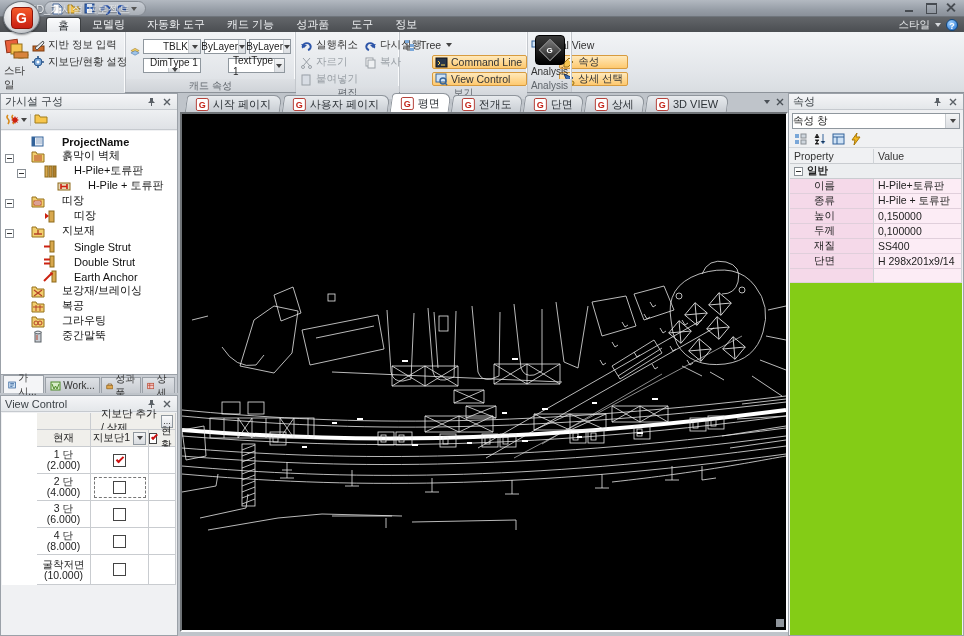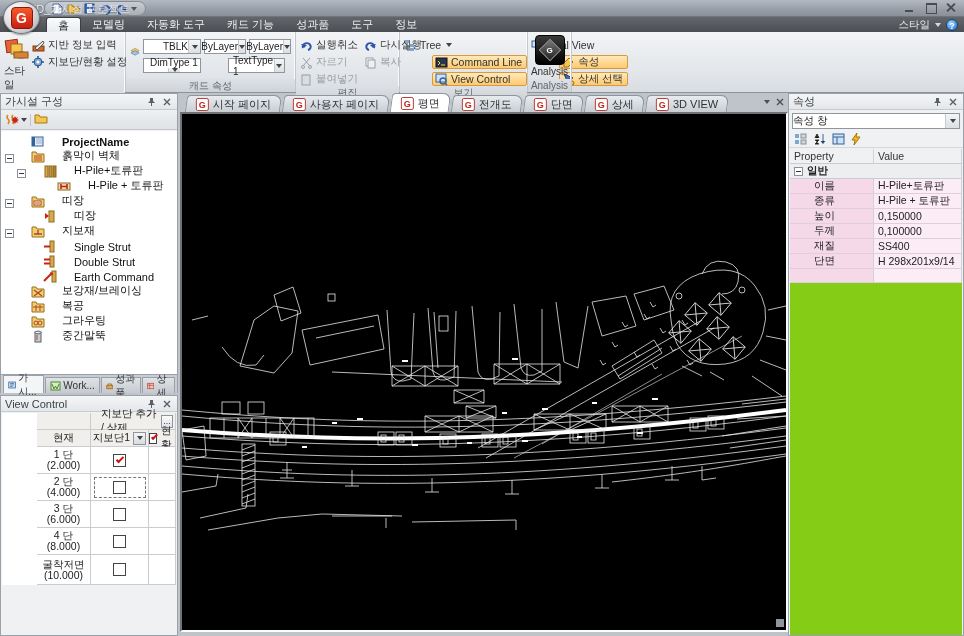--- a/index.html
+++ b/index.html
@@ -513,21 +513,21 @@
         </svg>
       <span class="tlabel">Double Strut</span>
     </div>
     <div class="titem ind2">
       <span class="noexp"></span>
       <svg class="ti" viewBox="0 0 14 13">
           <rect x="9" y="1" width="4" height="11" fill="#d8a84e" stroke="#8d6a1a"></rect>
           <path d="M1 11L9 3" stroke="#cc2211" stroke-width="2"></path>
           <path d="M7 2l3 1-1 3z" fill="#cc2211"></path>
         </svg>
-      <span class="tlabel">Earth Command</span>
+      <span class="tlabel">Earth Anchor</span>
     </div>
     <div class="titem ind1">
       <span class="noexp"></span>
       <svg class="ti" viewBox="0 0 14 13">
           <path d="M1 2h4l1 2h7v8H1z" fill="#f2cf6e" stroke="#96701c"></path>
           <path d="M3 5l8 6M11 5l-8 6" stroke="#b5432a" stroke-width="1.2"></path>
         </svg>
       <span class="tlabel">보강재/브레이싱</span>
     </div>
     <div class="titem ind1">

